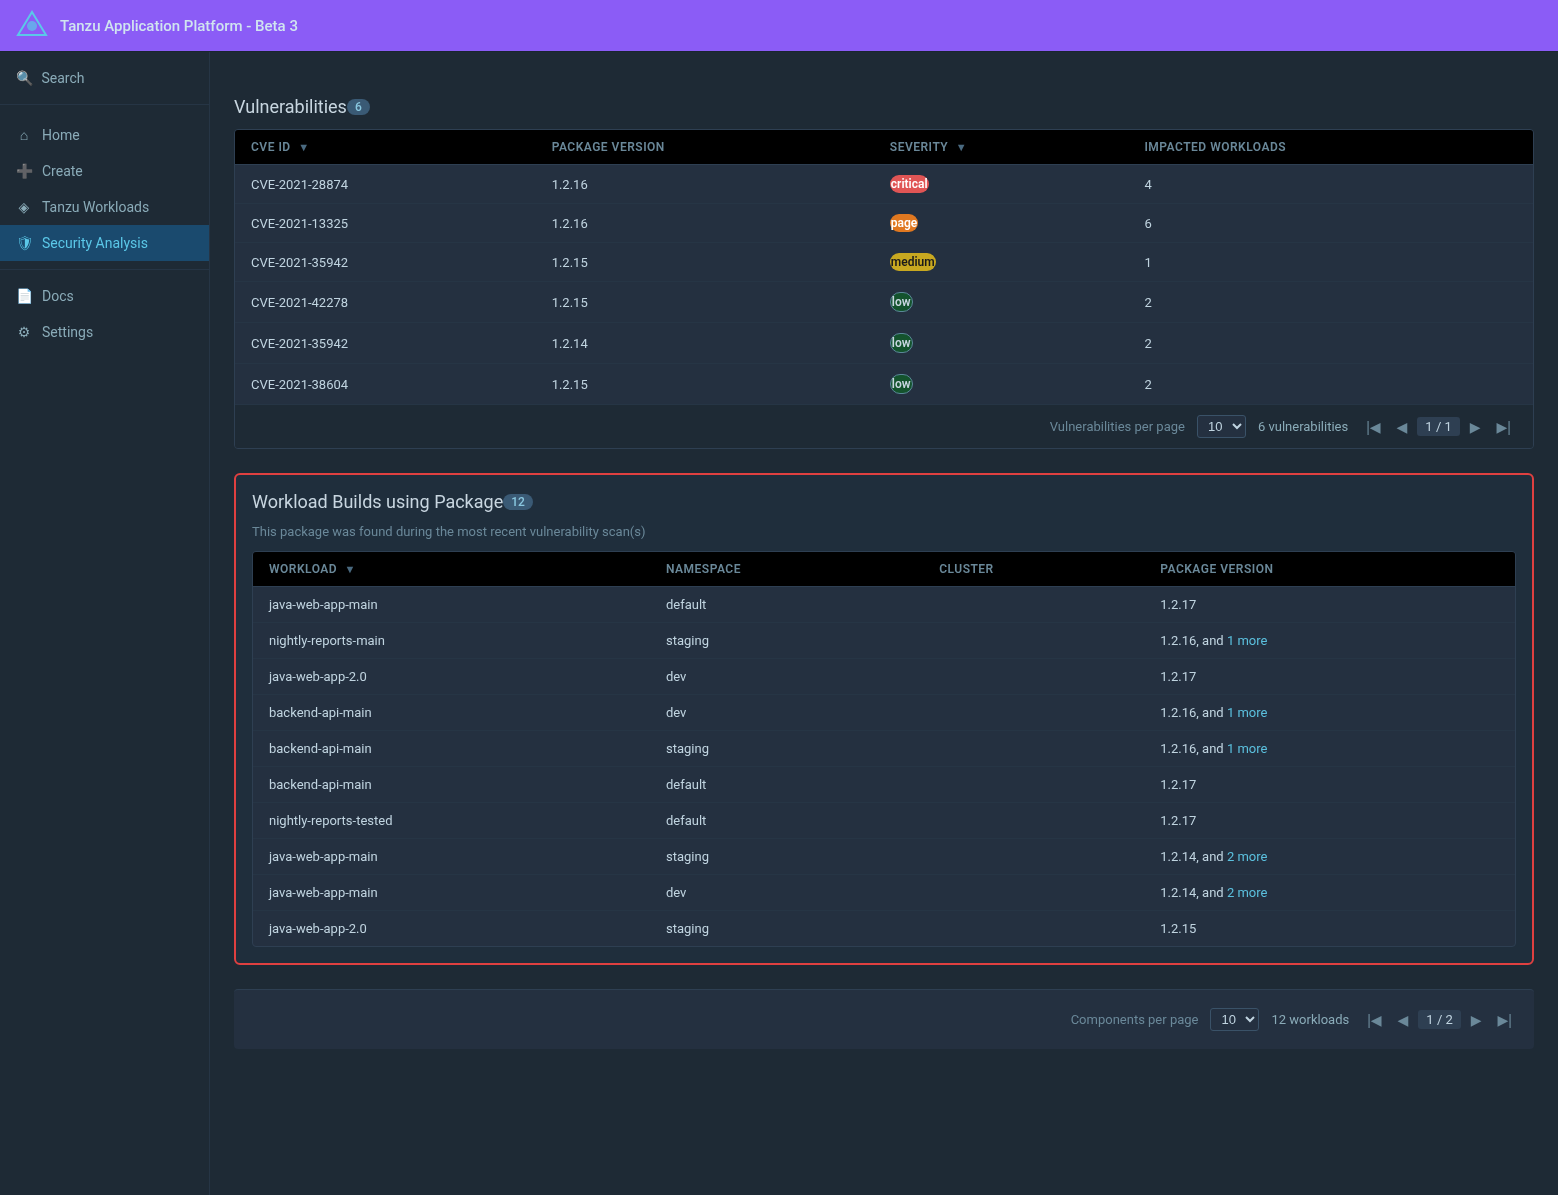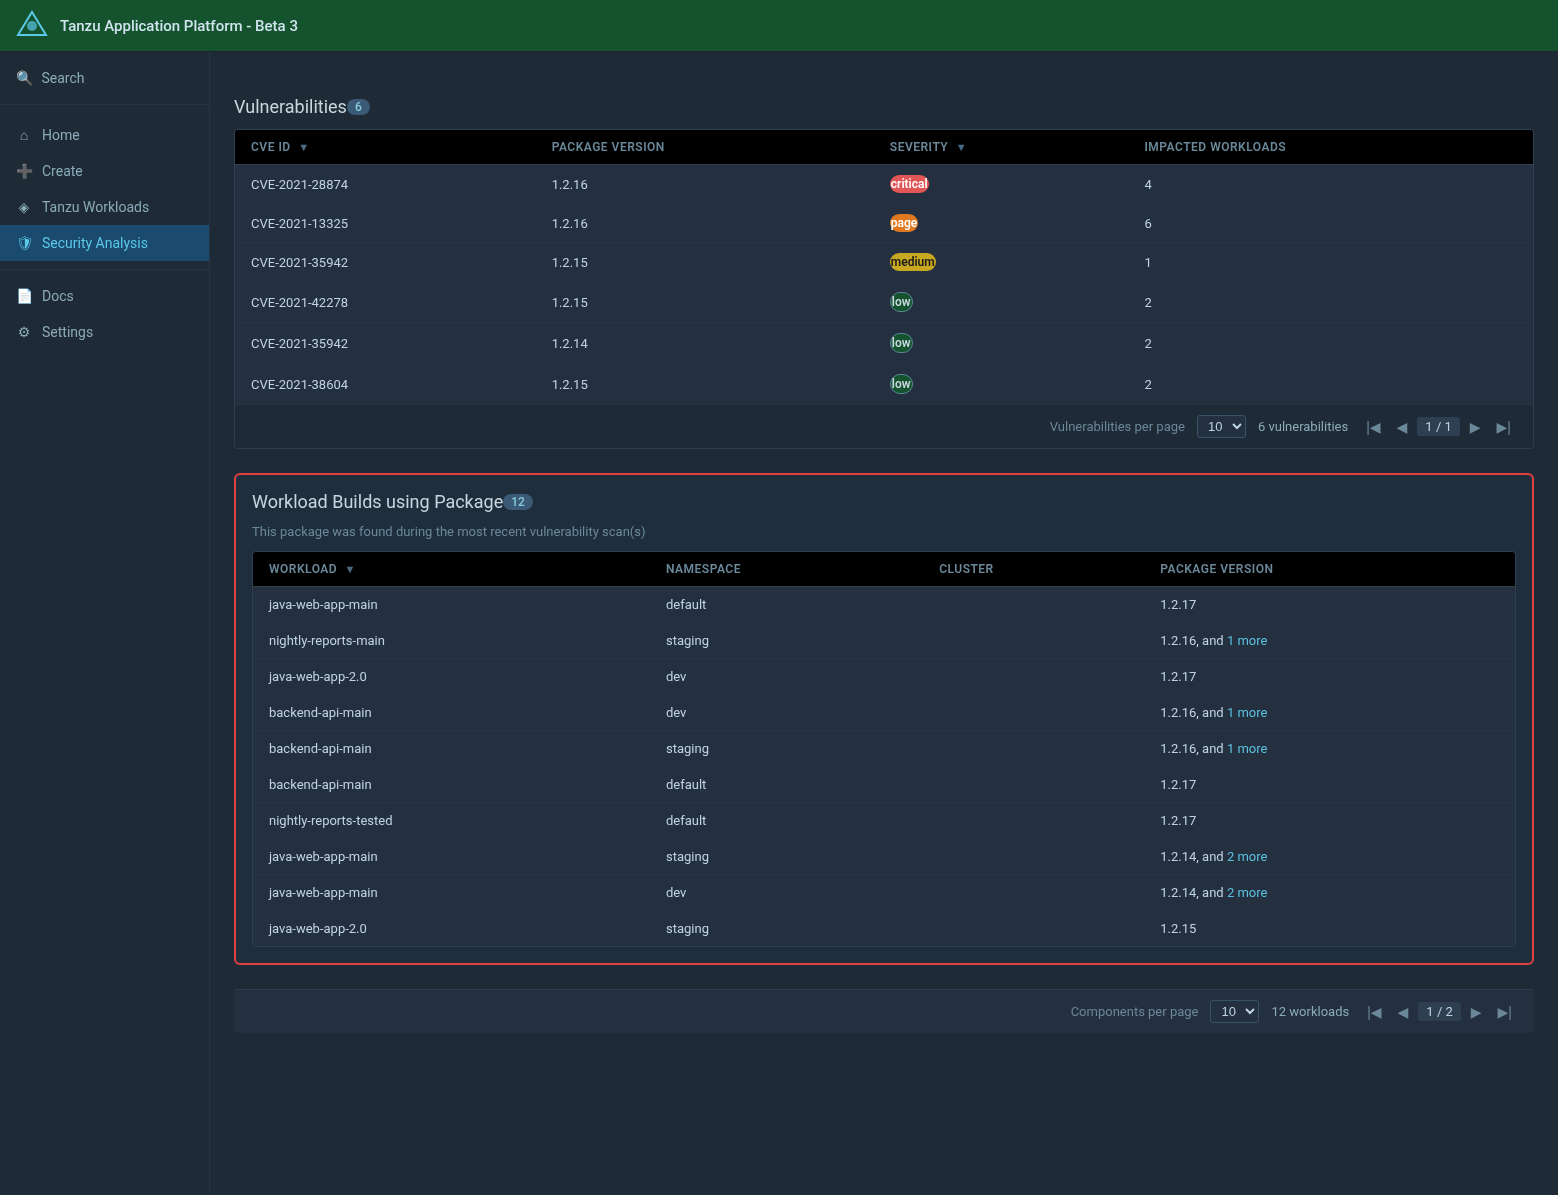--- a/index.html
+++ b/index.html
@@ -8,21 +8,21 @@
       background: #1e2a35;
       color: #c8d6e0;
       display: flex;
       flex-direction: column;
       height: 1195px;
       overflow: hidden;
     }
 
     
     .topbar {
-      background: #14532d;
+      background: #8b5cf6;
       height: 52px;
       display: flex;
       align-items: center;
       padding: 0 16px;
       border-bottom: 1px solid #1a2530;
       flex-shrink: 0;
     }
     .topbar-logo {
       width: 32px;
       height: 32px;
@@ -279,21 +279,21 @@
       padding: 16px;
       background: #1f2e3c;
     }
 
     
     .bottom-bar {
       background: #243040;
       border-top: 1px solid #2e3f52;
       border-radius: 4px;
       margin: 0 24px 16px;
-      padding: 10px 16px;
+      padding: 18px 16px;
       display: flex;
       align-items: center;
       justify-content: flex-end;
       gap: 12px;
     }
   </style>
 </head>
 <body>
 
 <div class="topbar">

